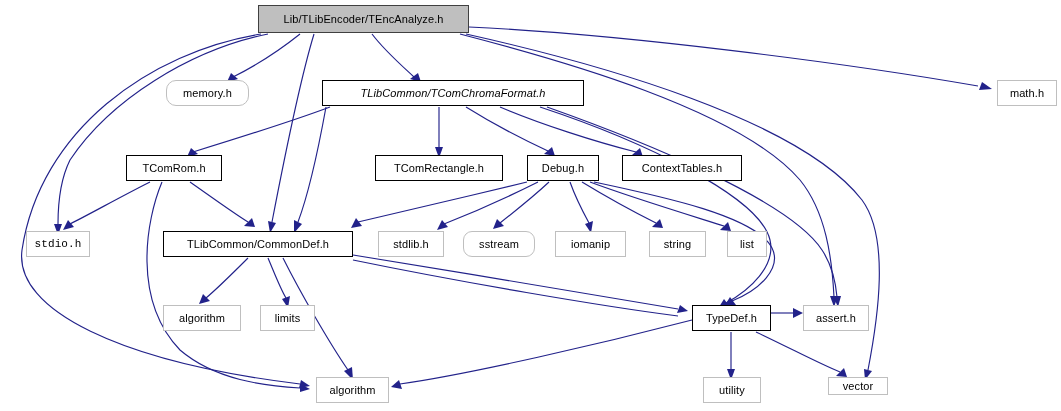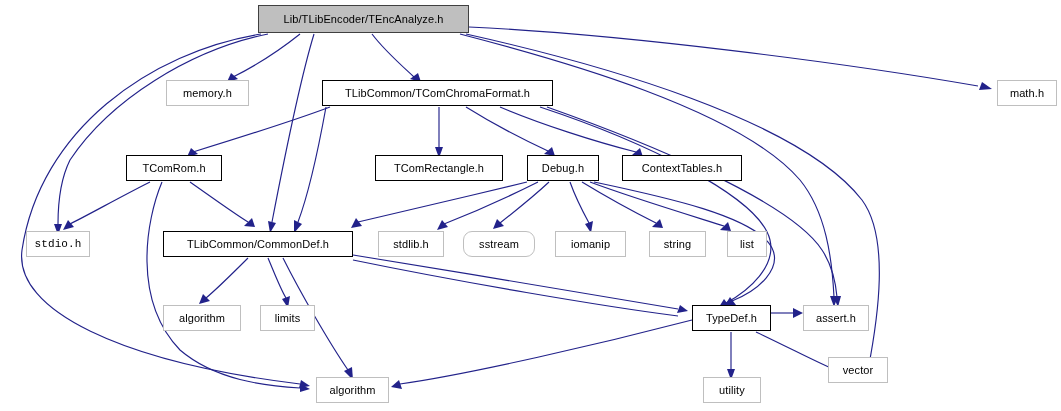--- a/index.html
+++ b/index.html
@@ -165,25 +165,25 @@
       <path class="edge-path" d="M 692,320 C 600,344 470,374 400,384"></path>
       <polygon class="arrow-head" points="399,380 402,389 391,387"></polygon>
 
     </g>
   </svg>
 
   <div class="node-box node-root" style="left:258px; top:5px; width:211px; height:28px;">
     <span>Lib/TLibEncoder/TEncAnalyze.h</span>
   </div>
 
-  <div class="node-box node-plain" style="left:166px; top:80px; width:83px; height:26px;">
+  <div class="node-box node-plain" style="left:166px; top:80px; width:83px; height:26px;border-radius:10px;">
     <span>memory.h</span>
   </div>
 
-  <div class="node-box node-strong" style="left:322px; top:80px; width:231px; height:26px;">
+  <div class="node-box node-strong" style="left:322px; top:80px; width:262px; height:26px;font-style:italic;">
     <span>TLibCommon/TComChromaFormat.h</span>
   </div>
 
   <div class="node-box node-plain" style="left:997px; top:80px; width:60px; height:26px;">
     <span>math.h</span>
   </div>
 
   <div class="node-box node-strong" style="left:126px; top:155px; width:96px; height:26px;">
     <span>TComRom.h</span>
   </div>
@@ -245,17 +245,17 @@
   </div>
 
   <div class="node-box node-plain" style="left:316px; top:377px; width:73px; height:26px;">
     <span>algorithm</span>
   </div>
 
   <div class="node-box node-plain" style="left:703px; top:377px; width:58px; height:26px;">
     <span>utility</span>
   </div>
 
-  <div class="node-box node-plain" style="left:828px; top:357px; width:60px; height:26px;">
+  <div class="node-box node-plain" style="left:828px; top:377px; width:60px; height:18px;">
     <span>vector</span>
   </div>
 
 </div>
 
 </body></html>

